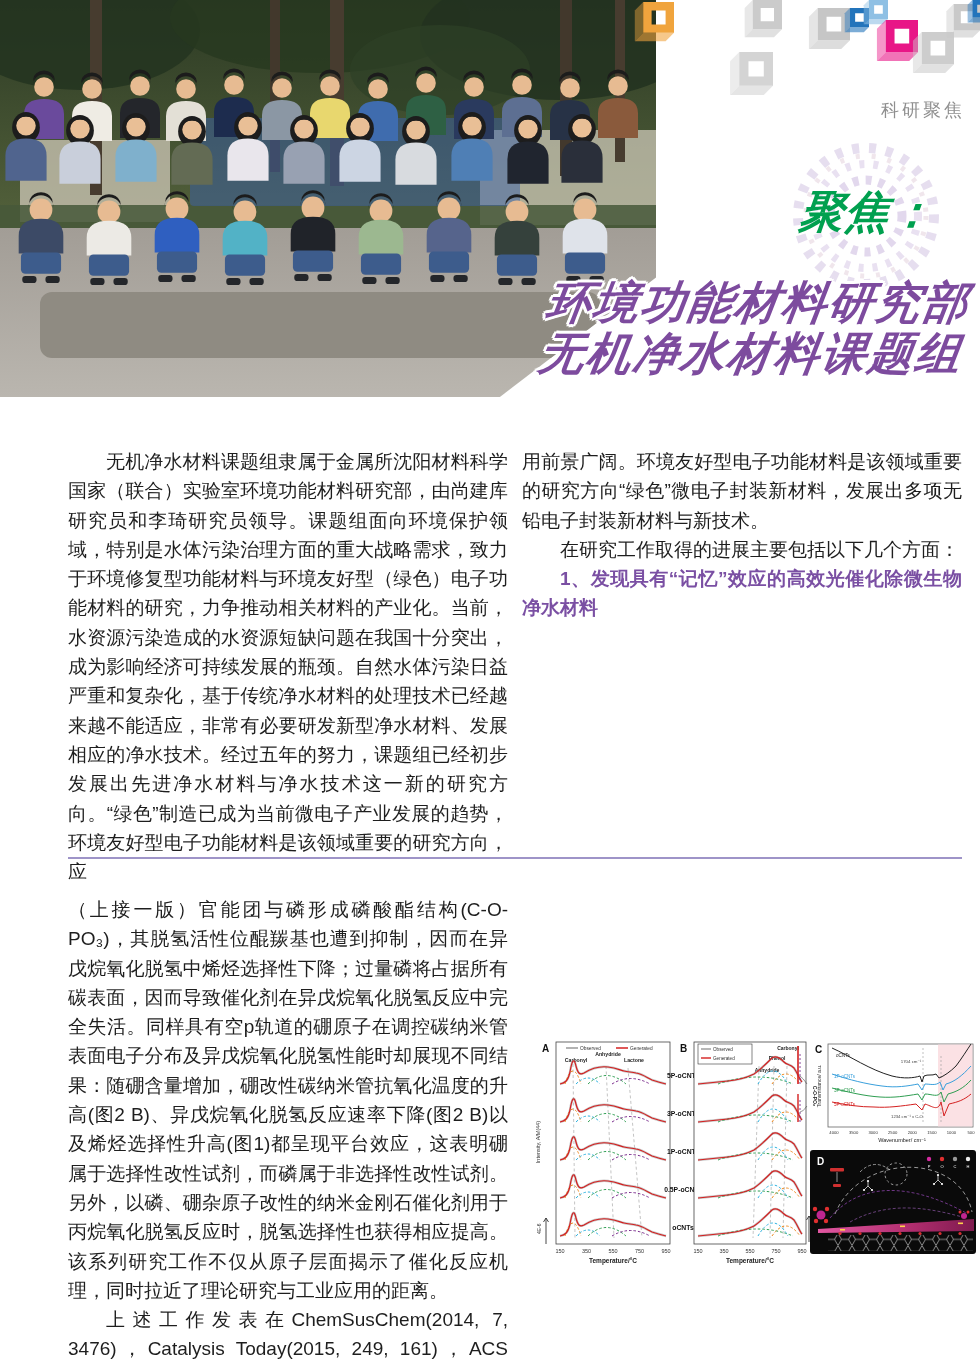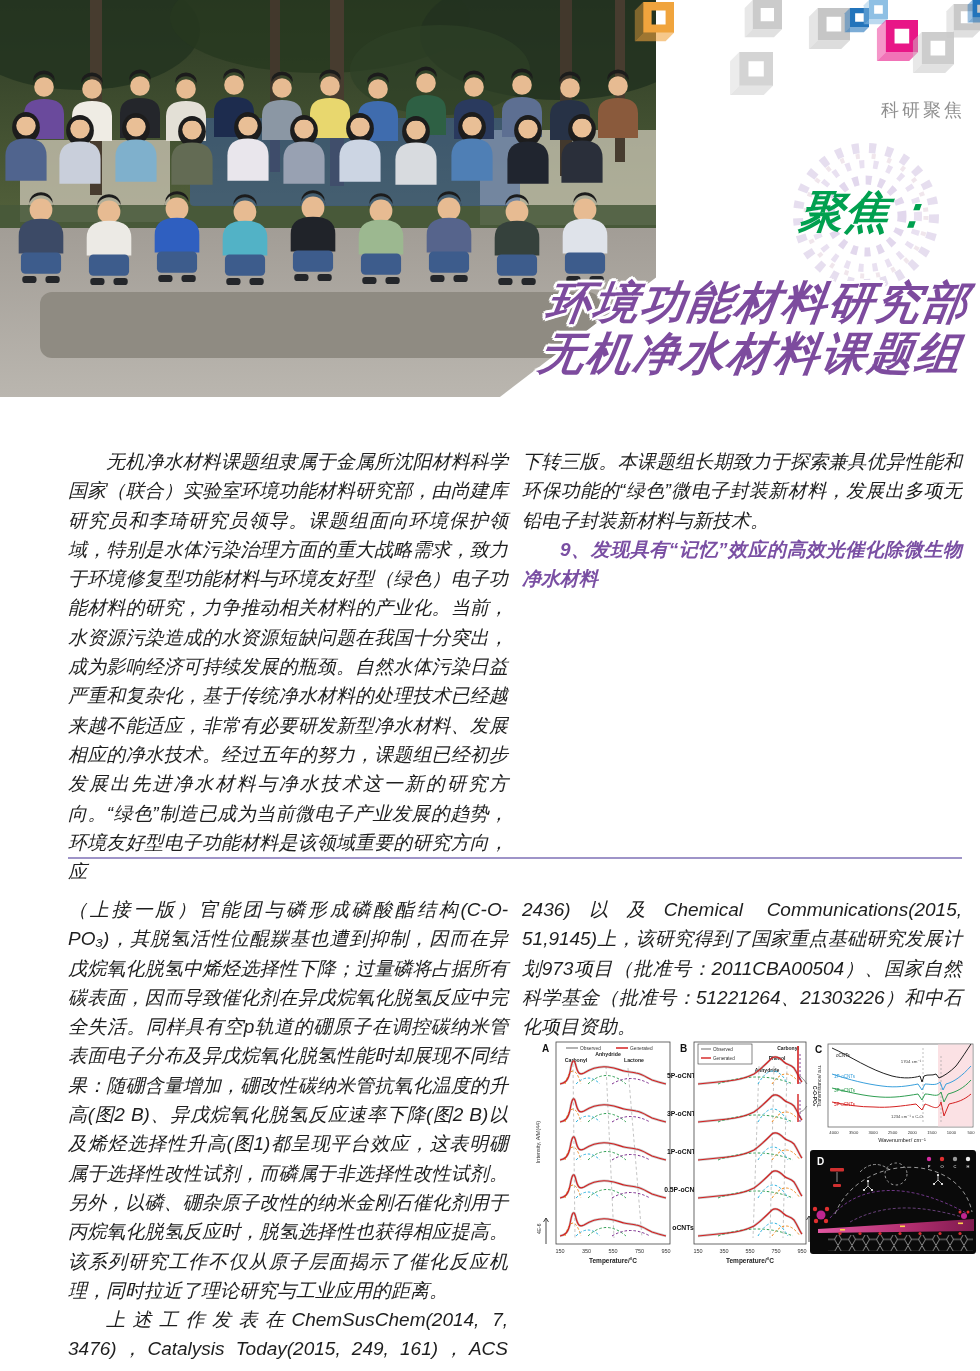--- a/index.html
+++ b/index.html
@@ -16,21 +16,21 @@
   .focus-label{position:absolute;left:800px;top:183px;font-size:44px;font-weight:900;
                font-style:italic;color:#00a04f;transform:skewX(-6deg);letter-spacing:1px;}
   .page-title{position:absolute;top:277px;right:14px;text-align:right;font-style:italic;
               font-weight:900;font-size:45px;line-height:51px;color:#7d4b9e;
               letter-spacing:2px;transform:skewX(-8deg);
               text-shadow:-2px -2px 0 #fff,2px -2px 0 #fff,-2px 2px 0 #fff,2px 2px 0 #fff,
                           -3px 0 0 #fff,3px 0 0 #fff,0 -3px 0 #fff,0 3px 0 #fff;}
   
   .col{position:absolute;width:440px;font-size:19px;line-height:29.3px;color:#1e1e1e;
        text-align:justify;}
-  .col p{margin:0;text-indent:2em;font-style:italic;}
+  .col p{margin:0;text-indent:2em;}
   .col p.noindent{text-indent:0;}
   .col-tl{left:68px;top:447px;}
   .col-tr{left:522px;top:447px;}
   .col-bl{left:68px;top:895px;}
   .col-br{left:522px;top:895px;}
   .h-purple{color:#7a4fa3;font-weight:bold;}
   .divider{position:absolute;left:68px;top:857px;width:894px;height:2px;background:#9e94c8;}
   
   .figure{position:absolute;left:530px;top:1032px;width:448px;height:245px;}
   .figure-caption{position:absolute;left:530px;top:1284px;width:440px;
@@ -170,32 +170,30 @@
 
   <div class="page-title">
     <div>环境功能材料研究部</div>
     <div>无机净水材料课题组</div>
   </div>
 
   <div class="col col-tl">
     <p>无机净水材料课题组隶属于金属所沈阳材料科学国家（联合）实验室环境功能材料研究部，由尚建库研究员和李琦研究员领导。课题组面向环境保护领域，特别是水体污染治理方面的重大战略需求，致力于环境修复型功能材料与环境友好型（绿色）电子功能材料的研究，力争推动相关材料的产业化。当前，水资源污染造成的水资源短缺问题在我国十分突出，成为影响经济可持续发展的瓶颈。自然水体污染日益严重和复杂化，基于传统净水材料的处理技术已经越来越不能适应，非常有必要研发新型净水材料、发展相应的净水技术。经过五年的努力，课题组已经初步发展出先进净水材料与净水技术这一新的研究方向。“绿色”制造已成为当前微电子产业发展的趋势，环境友好型电子功能材料是该领域重要的研究方向，应</p>
   </div>
   <div class="col col-tr">
-    <p class="noindent">下转三版。本课题组长期致力于探索兼具优异性能和环保功能的“绿色”微电子封装新材料，发展出多项无铅电子封装新材料与新技术。</p>
-    <p class="h-purple">9、发现具有“记忆”效应的高效光催化除微生物净水材料</p>
+    <p class="noindent">用前景广阔。环境友好型电子功能材料是该领域重要的研究方向“绿色”微电子封装新材料，发展出多项无铅电子封装新材料与新技术。</p>
+    <p>在研究工作取得的进展主要包括以下几个方面：</p>
+    <p class="h-purple">1、发现具有“记忆”效应的高效光催化除微生物净水材料</p>
   </div>
 
   <div class="divider"></div>
 
   <div class="col col-bl">
     <p class="noindent">（上接一版）官能团与磷形成磷酸酯结构(C-O-PO₃)，其脱氢活性位醌羰基也遭到抑制，因而在异戊烷氧化脱氢中烯烃选择性下降；过量磷将占据所有碳表面，因而导致催化剂在异戊烷氧化脱氢反应中完全失活。同样具有空p轨道的硼原子在调控碳纳米管表面电子分布及异戊烷氧化脱氢性能时却展现不同结果：随硼含量增加，硼改性碳纳米管抗氧化温度的升高(图2 B)、异戊烷氧化脱氢反应速率下降(图2 B)以及烯烃选择性升高(图1)都呈现平台效应，这表明硼属于选择性改性试剂，而磷属于非选择性改性试剂。另外，以磷、硼杂原子改性的纳米金刚石催化剂用于丙烷氧化脱氢反应时，脱氢选择性也获得相应提高。该系列研究工作不仅从原子层面揭示了催化反应机理，同时拉近了理论研究与工业应用的距离。</p>
     <p>上述工作发表在ChemSusChem(2014, 7, 3476)，Catalysis Today(2015, 249, 161)，ACS Catalysis(2015, 5,</p>
-  </div>
-  <div class="col col-br">
-    <p class="noindent">2436)以及Chemical Communications(2015, 51,9145)上，该研究得到了国家重点基础研究发展计划973项目（批准号：2011CBA00504）、国家自然科学基金（批准号：51221264、21303226）和中石化项目资助。</p>
   </div>
 
   <div class="figure">
     <svg width="448" height="245" viewBox="0 0 448 245">
       <defs>
         <linearGradient id="gW" x1="0" y1="0" x2="1" y2="0">
           <stop offset="0" stop-color="#e258a2"></stop>
             <stop offset=".6" stop-color="#b02d6e"></stop>
           <stop offset="1" stop-color="#7e1b4e"></stop>
         </linearGradient>

